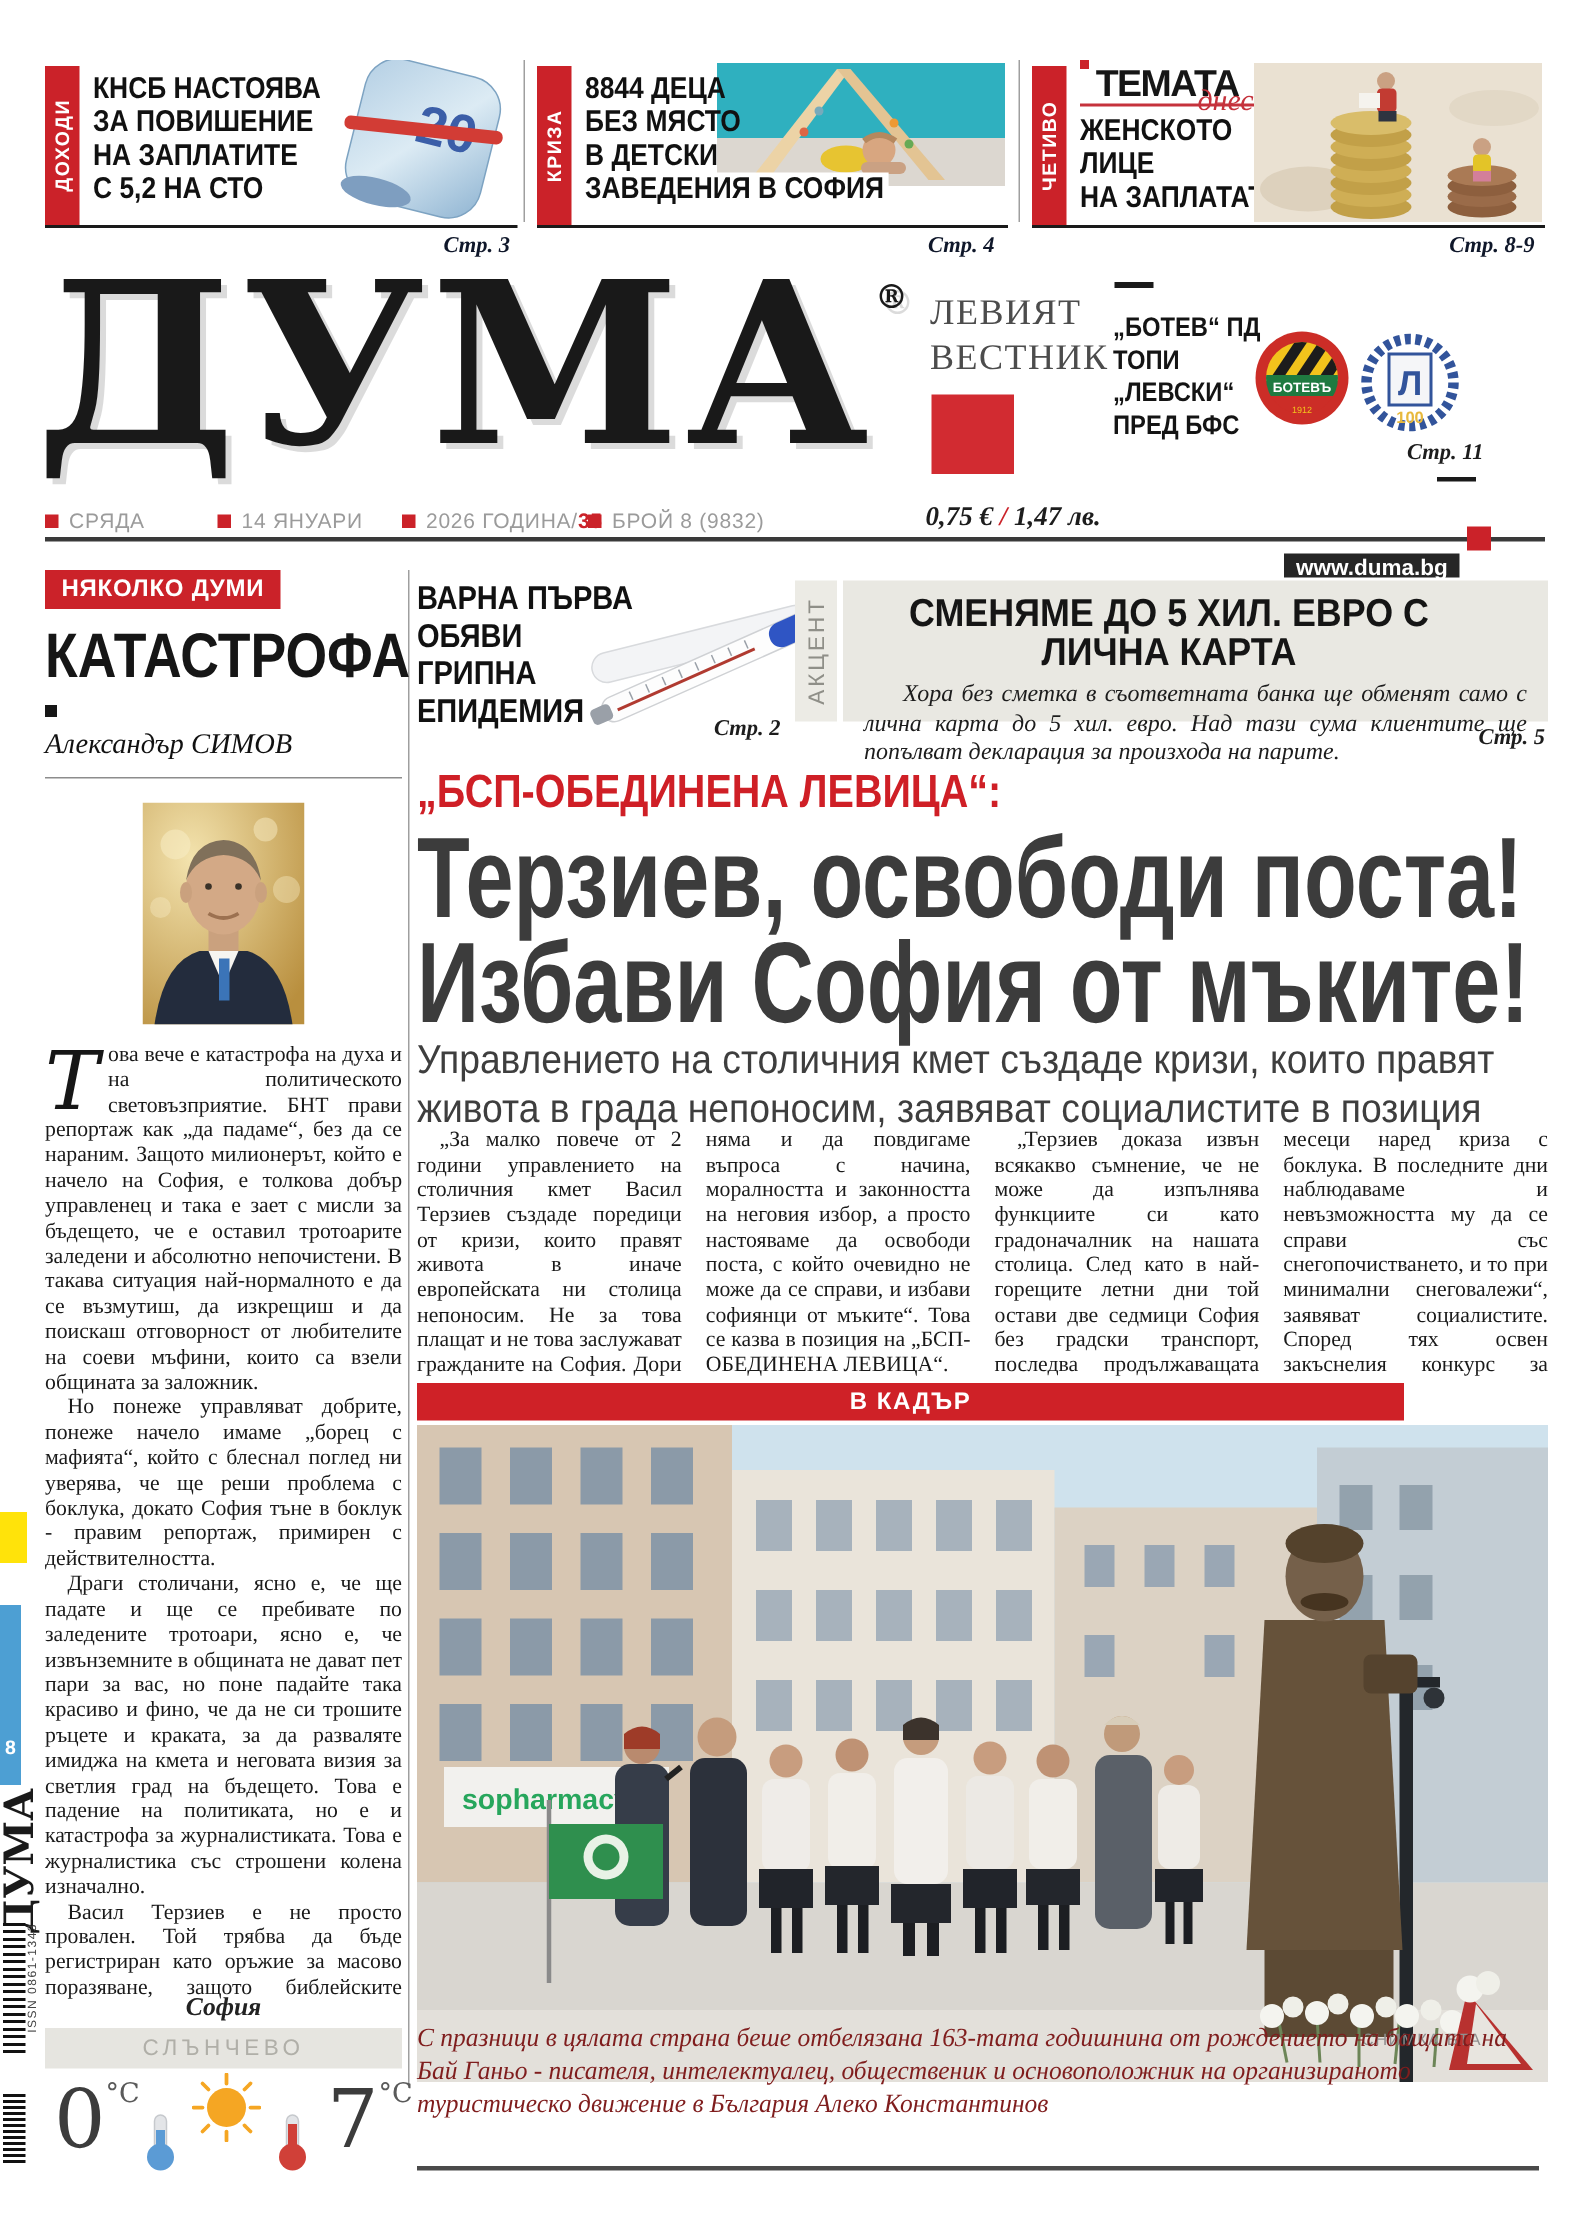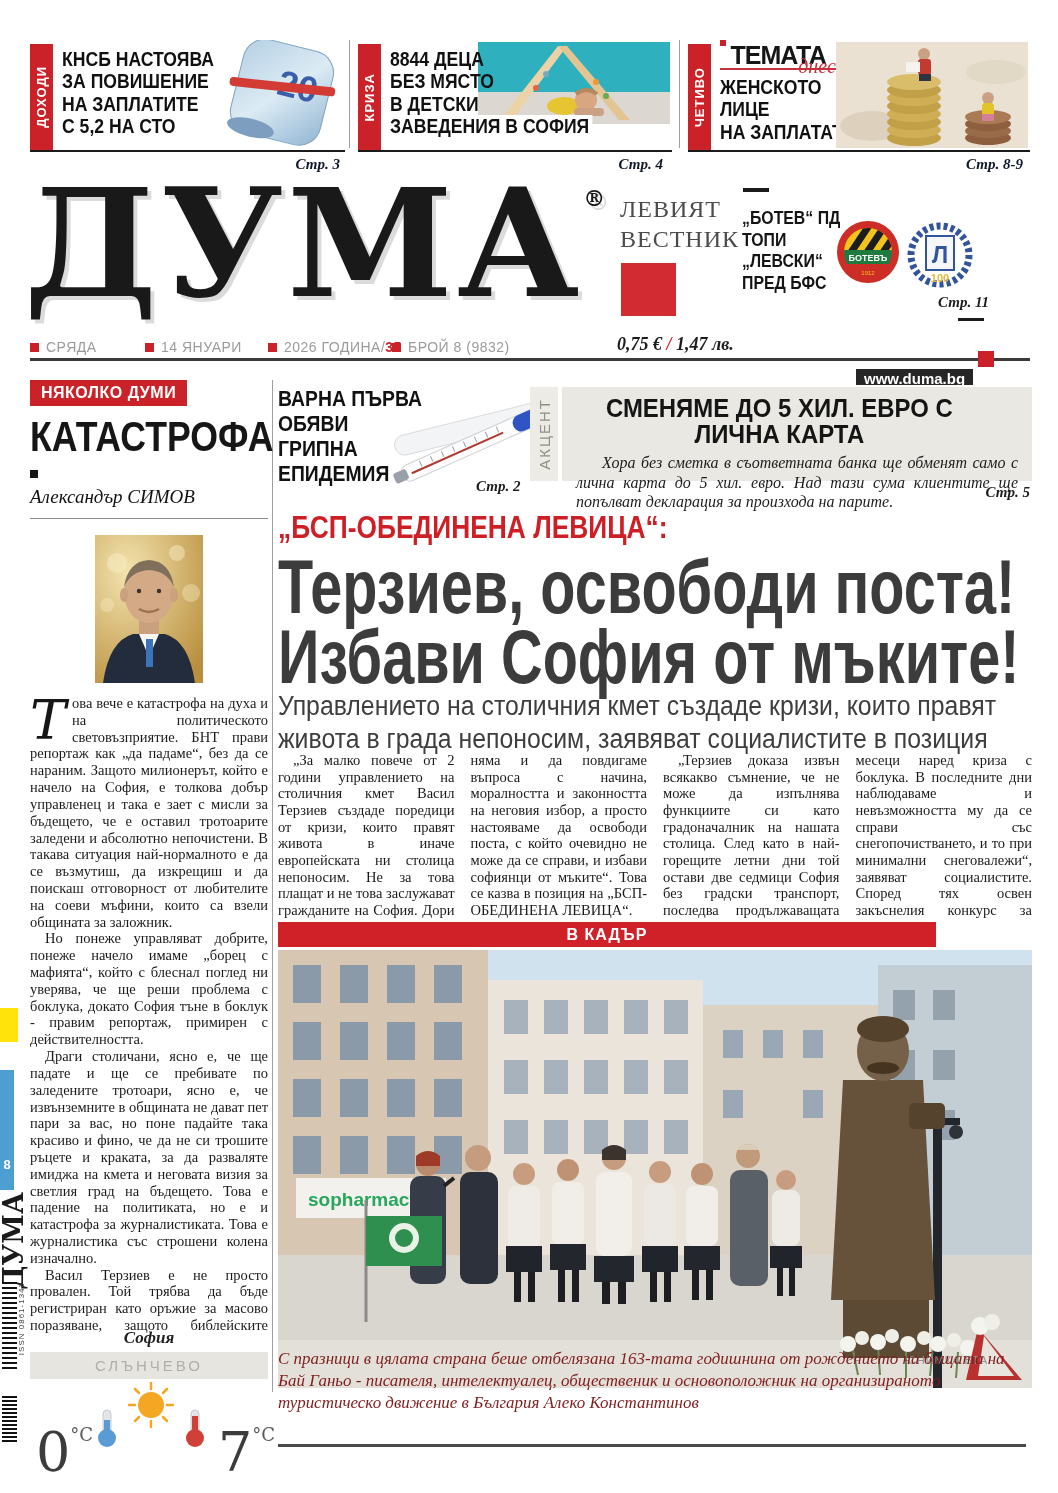--- a/index.html
+++ b/index.html
@@ -48,21 +48,21 @@
           text-align:justify;color:#1a1a1a;overflow:hidden;height:640px;}
   .opbody p{margin:0;text-indent:15px;}
   .opbody p.first{text-indent:0;}
   .dropcap{float:left;font-family:"DejaVu Serif",serif;font-style:italic;font-size:54px;line-height:.8;
            padding:4px 6px 0 0;color:#161616;}
   
   .wcity{position:absolute;left:30px;top:1328px;width:238px;text-align:center;font-family:"Liberation Serif",serif;
          font-style:italic;font-weight:bold;font-size:17px;}
   .wbar{position:absolute;left:30px;top:1352px;width:238px;height:27px;background:#e6e5e0;color:#b0afa8;
         text-align:center;font-size:15px;letter-spacing:3px;line-height:27px;}
-  .wtemp{position:absolute;font-family:"DejaVu Serif",serif;font-size:54px;font-weight:normal;color:#3c3c3c;line-height:1;margin-top:40px;}
+  .wtemp{position:absolute;font-family:"DejaVu Serif",serif;font-size:54px;font-weight:normal;color:#3c3c3c;line-height:1;}
   .wtemp sup{font-size:18px;vertical-align:30px;color:#5a5a5a;}
   
   .edgeyellow{position:absolute;left:0;top:1008px;width:18px;height:34px;background:#ffe30a;}
   .edgeblue{position:absolute;left:0;top:1070px;width:14px;height:120px;background:#4d9fd3;color:#fff;
             font-weight:bold;font-size:13px;display:flex;align-items:flex-end;justify-content:center;padding-bottom:18px;box-sizing:border-box;}
   .edgelogo{position:absolute;left:-2px;top:1192px;writing-mode:vertical-rl;transform:rotate(180deg);
             font-family:"DejaVu Serif",serif;font-weight:bold;font-size:27px;color:#1a1a1a;}
   .barcode{position:absolute;left:2px;top:1282px;width:15px;height:90px;
            background:repeating-linear-gradient(to bottom,#111 0 2px,#fff 2px 5px);}
   .barcode2{position:absolute;left:2px;top:1396px;width:15px;height:46px;

